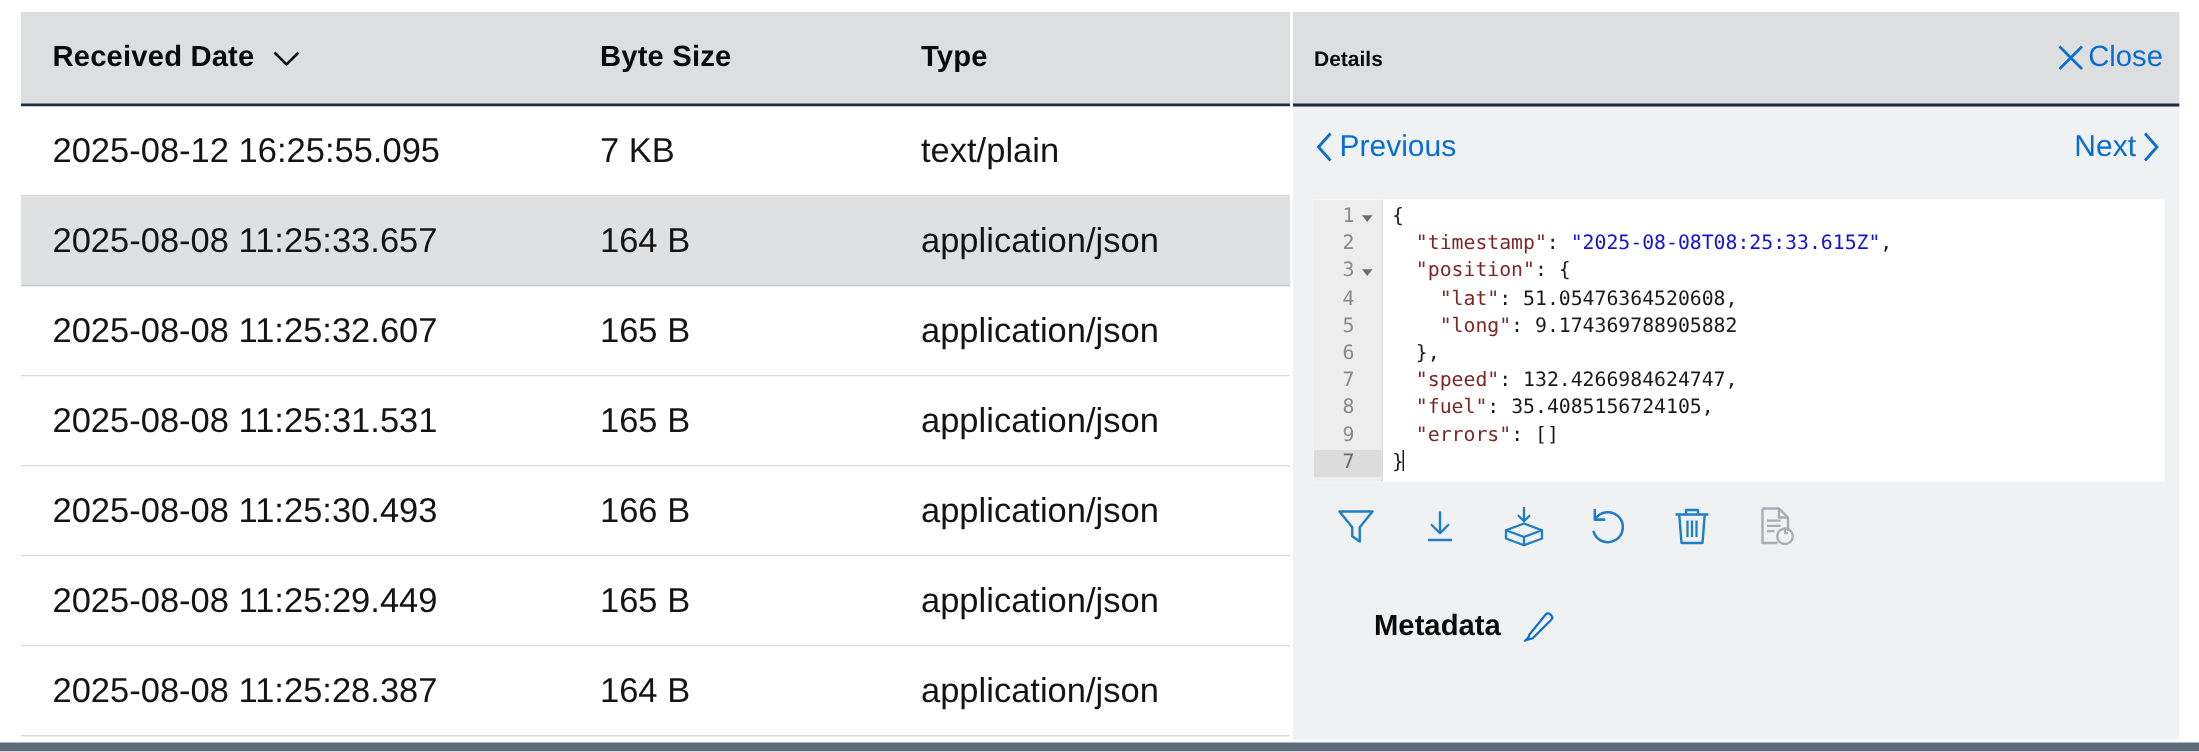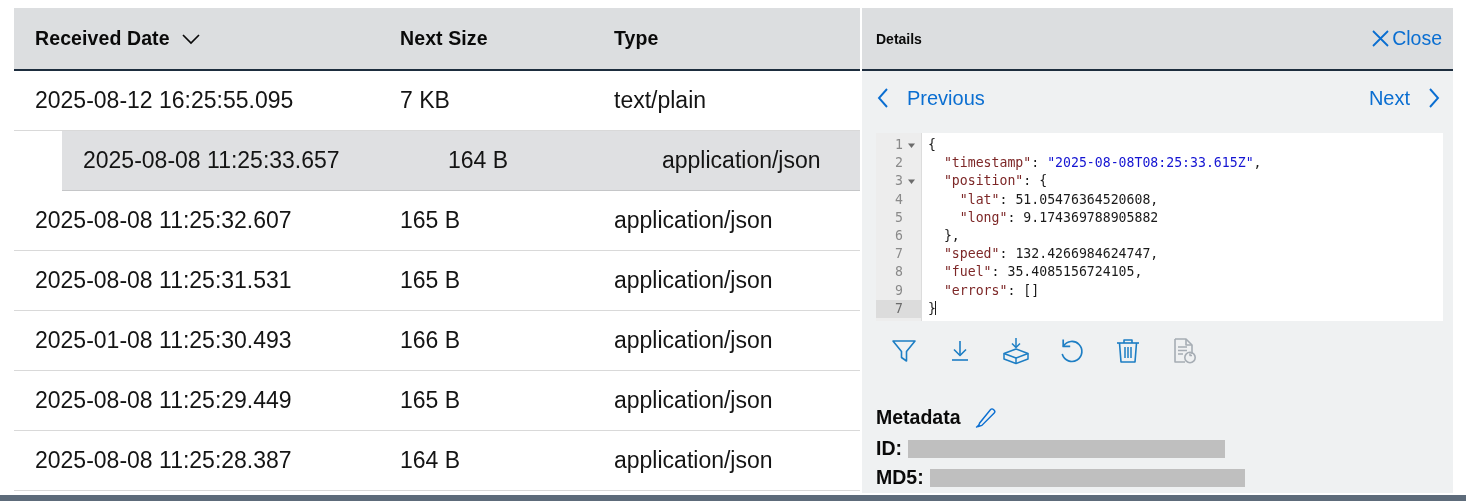--- a/index.html
+++ b/index.html
@@ -57,21 +57,21 @@
 
   .table-body { }
 
   .trow {
     display: flex;
     align-items: center;
     height: 60px;
     background: #ffffff;
     border-bottom: 1px solid #d9d9d9;
   }
-  .trow.selected { background: #dfe0e2; border-bottom-color: #c5c6c8; margin-left: 48px; }
+  .trow.selected { background: #dfe0e2; border-bottom-color: #c5c6c8; }
 
   .td {
     font-size: 23px;
     color: #141414;
     white-space: nowrap;
     overflow: hidden;
   }
   .td.col-date { padding-left: 21px; }
 
   
@@ -124,21 +124,21 @@
   .nav-row {
     display: flex;
     align-items: center;
     justify-content: space-between;
     height: 54px;
     padding: 0 12px 0 14px;
   }
   .nav-link {
     display: flex;
     align-items: center;
-    gap: 18px;
+    gap: 4px;
     color: #0a6ed1;
     font-size: 20px;
     cursor: pointer;
     user-select: none;
   }
   .nav-link svg { display: block; }
 
   
   .code-editor {
     position: absolute;
@@ -227,20 +227,21 @@
     position: absolute;
     left: 14px;
     top: 392px;
     width: 560px;
   }
   .metadata-head {
     display: flex;
     align-items: center;
     gap: 12px;
     height: 34px;
+    margin-left: 40px;
   }
   .metadata-title {
     font-size: 19.5px;
     font-weight: bold;
     color: #0a0a0a;
   }
   .edit-icon { cursor: pointer; line-height: 0; }
   .edit-icon svg { display: block; }
 
   .meta-row {
@@ -282,21 +283,21 @@
     <div class="table-header">
       <div class="th col-date">
         <span>Received Date</span>
         <span class="sort-icon">
           <svg width="20" height="12" viewBox="0 0 20 12">
               <path d="M2 2 L10 10 L18 2" fill="none" stroke="#0a0a0a" stroke-width="1.7"></path>
             </svg>
         </span>
       </div>
       <div class="th col-size">
-        <span>Next Size</span>
+        <span>Byte Size</span>
       </div>
       <div class="th col-type">
         <span>Type</span>
       </div>
     </div>
 
     <div class="table-body" id="table-body">
         <div class="trow">
           <div class="td col-date">2025-08-12 16:25:55.095</div>
           <div class="td col-size">7 KB</div>
@@ -311,21 +312,21 @@
           <div class="td col-date">2025-08-08 11:25:32.607</div>
           <div class="td col-size">165 B</div>
           <div class="td col-type">application/json</div>
         </div>
         <div class="trow">
           <div class="td col-date">2025-08-08 11:25:31.531</div>
           <div class="td col-size">165 B</div>
           <div class="td col-type">application/json</div>
         </div>
         <div class="trow">
-          <div class="td col-date">2025-01-08 11:25:30.493</div>
+          <div class="td col-date">2025-08-08 11:25:30.493</div>
           <div class="td col-size">166 B</div>
           <div class="td col-type">application/json</div>
         </div>
         <div class="trow">
           <div class="td col-date">2025-08-08 11:25:29.449</div>
           <div class="td col-size">165 B</div>
           <div class="td col-type">application/json</div>
         </div>
         <div class="trow">
           <div class="td col-date">2025-08-08 11:25:28.387</div>
@@ -475,28 +476,18 @@
     <div class="metadata-section">
       <div class="metadata-head">
         <span class="metadata-title">Metadata</span>
         <span class="edit-icon">
           <svg width="26" height="26" viewBox="0 0 26 26">
             <path d="M6.5 19.2 L5.6 22.4 L8.8 21.5 L21.2 9.1 C22 8.3 22 7.1 21.2 6.3 L20.4 5.5 C19.6 4.7 18.4 4.7 17.6 5.5 Z" fill="none" stroke="#0a6ed1" stroke-width="1.4"></path>
             <path d="M3.2 23.6 L6.1 20.8" fill="none" stroke="#0a6ed1" stroke-width="1.4"></path>
           </svg>
         </span>
       </div>
-      <div id="metadata-rows">
-          <div class="meta-row">
-            <span class="meta-label">ID:</span>
-            <span class="meta-bar id"></span>
-          </div>
-          <div class="meta-row">
-            <span class="meta-label">MD5:</span>
-            <span class="meta-bar md5"></span>
-          </div>
-        </div>
     </div>
 
   </div>
 
   <div id="window-scrollbar"></div>
 </div>
 
 </body></html>

